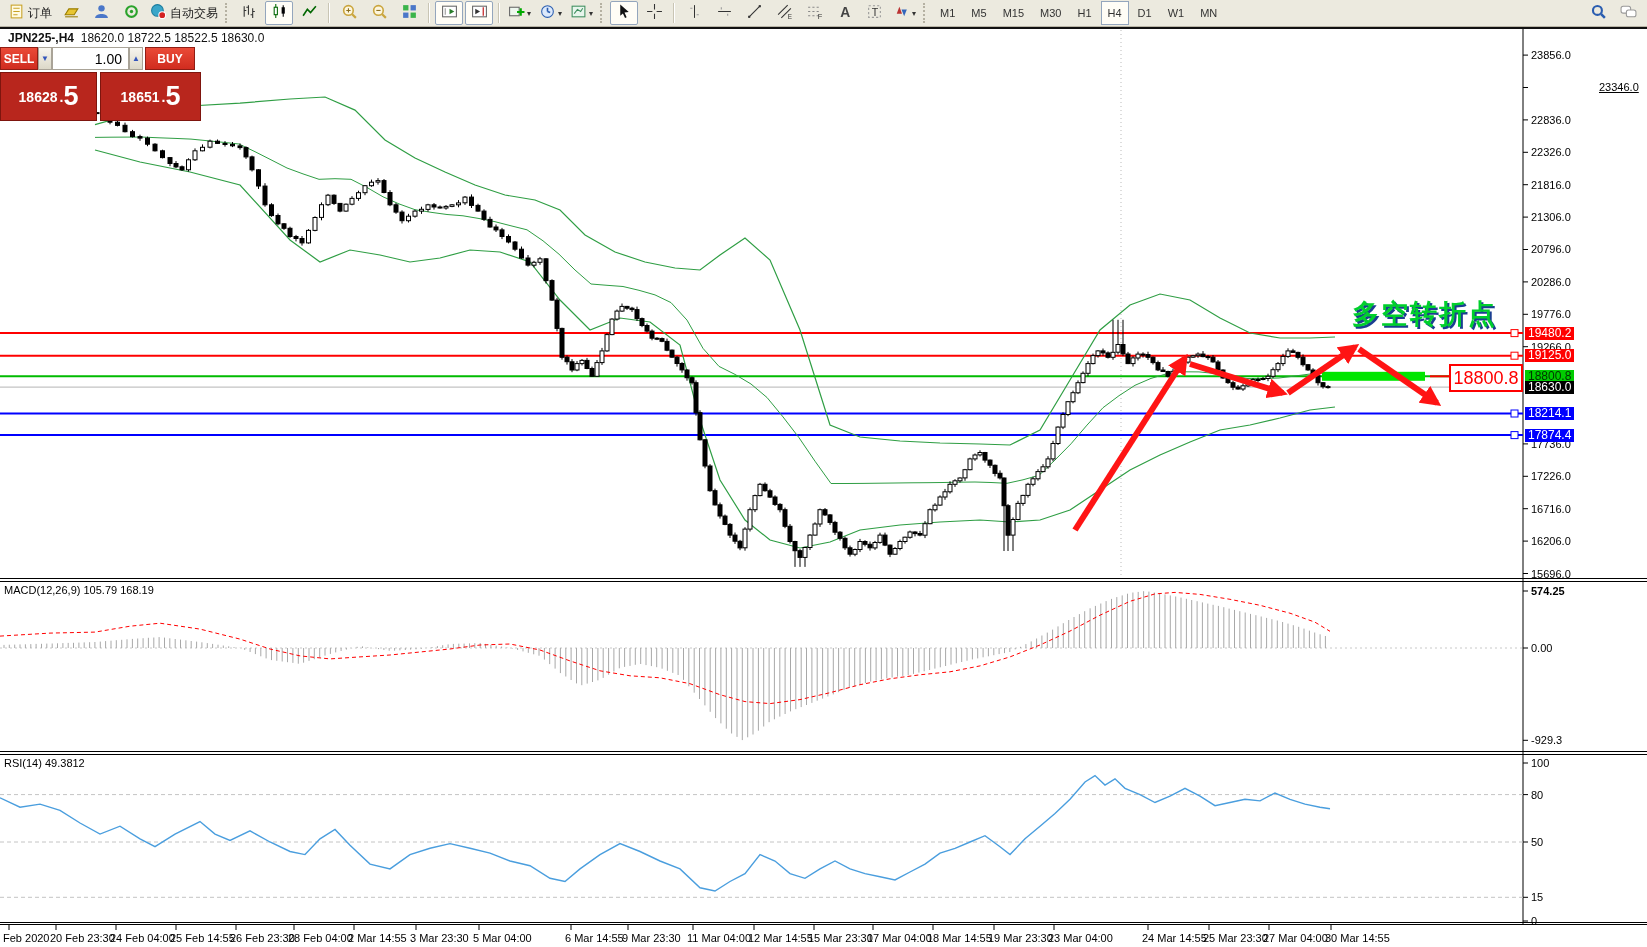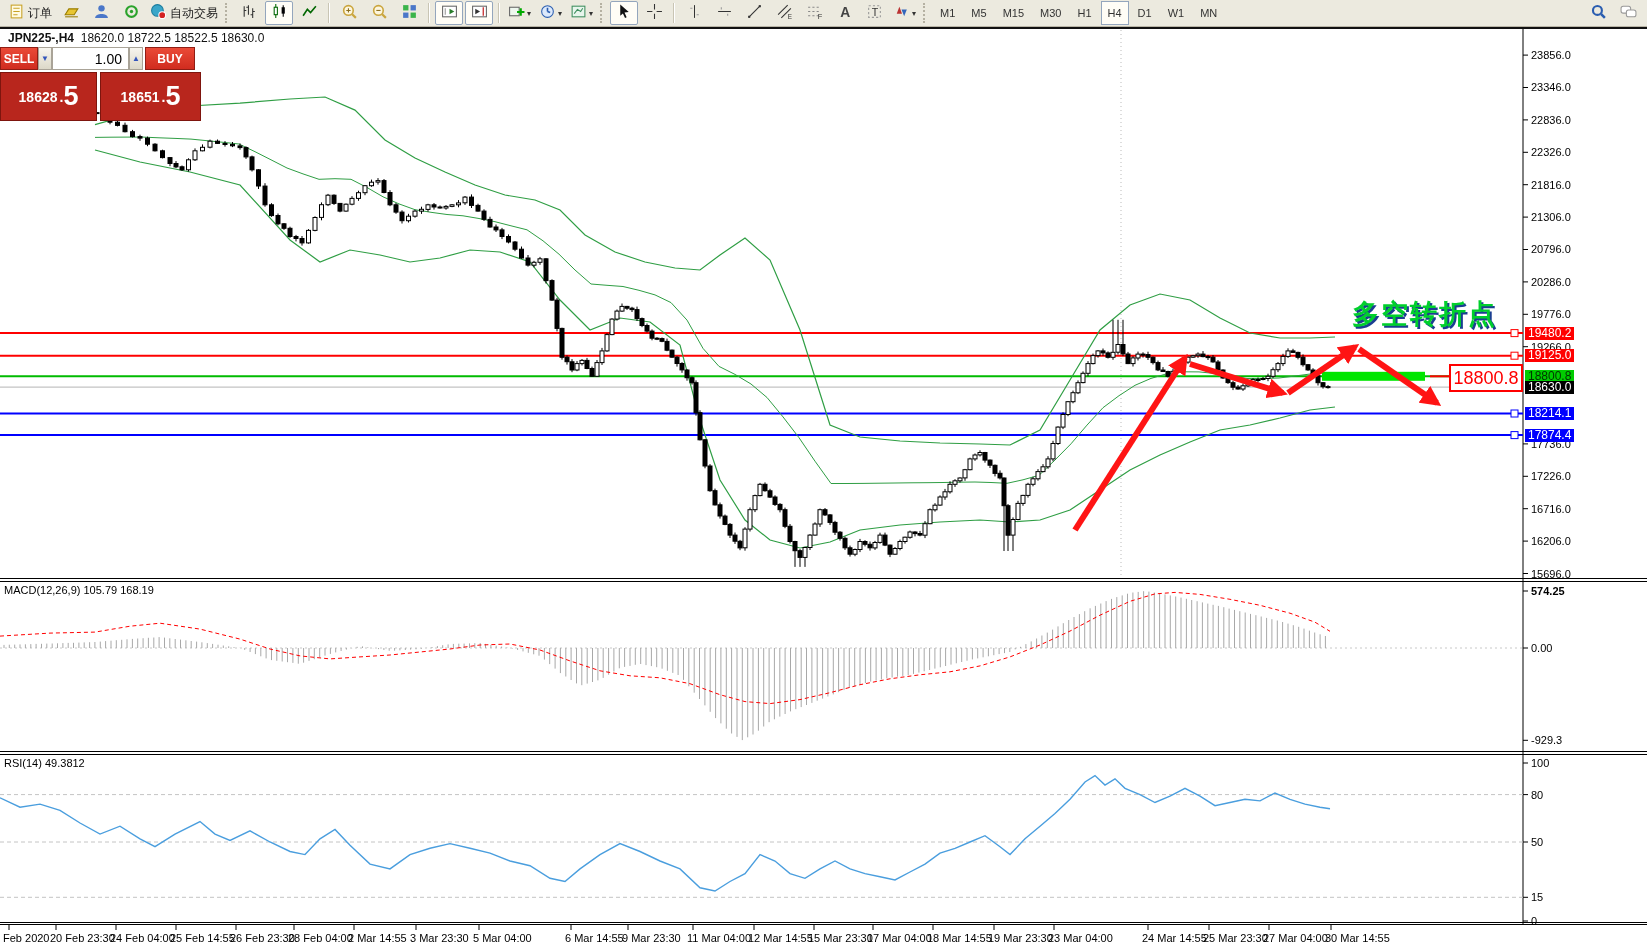--- a/index.html
+++ b/index.html
@@ -1091,21 +1091,21 @@
   </div>
   <div class="lab" style="left:4px;top:757px;z-index:4;">
     <span>RSI(14)</span> <span>49.3812</span>
   </div>
 
   <div id="turnpoint" style="left:1352px;top:296px;">多空转折点</div>
   <div id="levelbox">18800.8</div>
 
   <div id="axis-labels">
       <div class="lab" style="left: 1531px; top: 49.0878px;">23856.0</div>
-      <div class="lab" style="left: 1531px; top: 81.4893px;">23346.0</div>
+      <div class="lab" style="left: 1599px; top: 81.4893px; text-decoration: underline;">23346.0</div>
       <div class="lab" style="left: 1531px; top: 113.891px;">22836.0</div>
       <div class="lab" style="left: 1531px; top: 146.292px;">22326.0</div>
       <div class="lab" style="left: 1531px; top: 178.694px;">21816.0</div>
       <div class="lab" style="left: 1531px; top: 211.095px;">21306.0</div>
       <div class="lab" style="left: 1531px; top: 243.497px;">20796.0</div>
       <div class="lab" style="left: 1531px; top: 275.898px;">20286.0</div>
       <div class="lab" style="left: 1531px; top: 308.3px;">19776.0</div>
       <div class="lab" style="left: 1531px; top: 340.702px;">19266.0</div>
       <div class="lab" style="left: 1531px; top: 437.906px;">17736.0</div>
       <div class="lab" style="left: 1531px; top: 470.308px;">17226.0</div>

